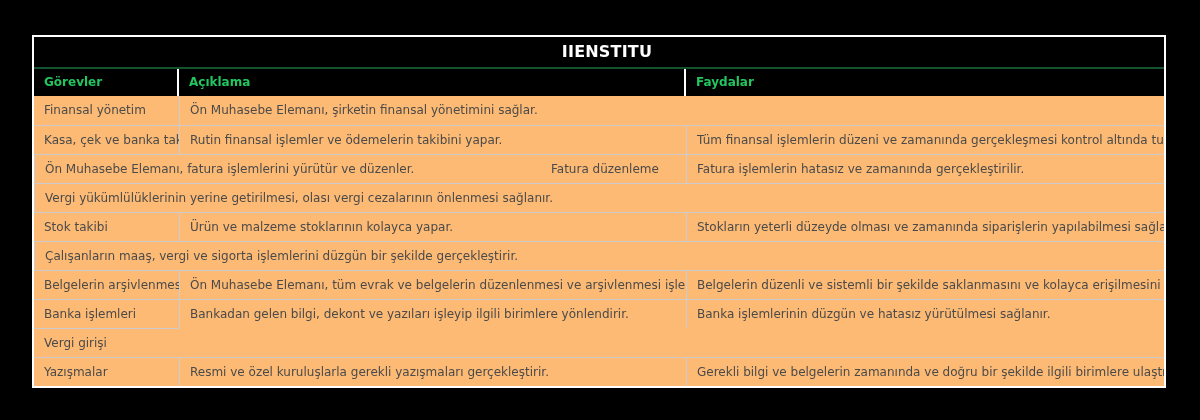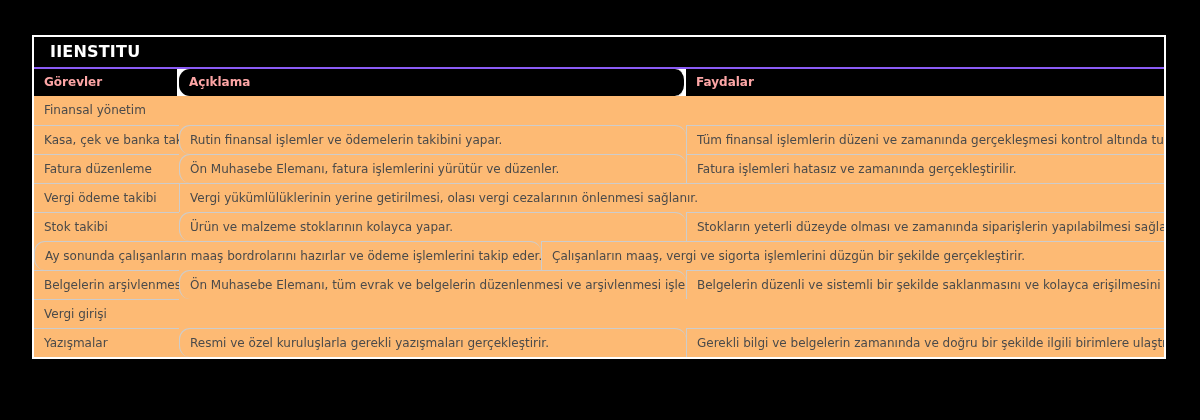--- a/index.html
+++ b/index.html
@@ -28,39 +28,40 @@
   }
   .title-bar {
     background: #000000;
     color: #ffffff;
     font-size: 16px;
     font-weight: bold;
     height: 30px;
     line-height: 30px;
     padding-left: 16px;
     letter-spacing: 0.2px;
-    border-bottom: 2px solid #8b5cf6;
+    border-bottom: 2px solid #14532d;
+    text-align: center;
   }
   .hdr-row {
     display: flex;
     background: #ffffff;
   }
   .hdr-cell {
     background: #000000;
-    color: #fca5a5;
+    color: #22c55e;
     font-size: 12px;
     font-weight: bold;
     height: 27px;
     line-height: 27px;
     padding-left: 10px;
     box-sizing: border-box;
   }
   .hdr-cell.c1, .hdr-cell.c2 { border-right: 2px solid #ffffff; }
   .c1 { width: 145px; flex: 0 0 145px; }
-  .c2 { width: 507px; flex: 0 0 507px; border-radius: 11px; }
+  .c2 { width: 507px; flex: 0 0 507px; }
   .c3 { flex: 1 1 auto; }
   .body-rows { background: #ffffff; }
   .row {
     display: flex;
     background: #fdba74;
     height: 29px;
   }
   .row + .row .cell { border-top: 1px solid #cccccc; }
   .cell {
     font-size: 12px;
@@ -80,56 +81,60 @@
   <div class="tbl">
     <div class="title-bar">IIENSTITU</div>
     <div class="hdr-row">
       <div class="hdr-cell c1">Görevler</div>
       <div class="hdr-cell c2">Açıklama</div>
       <div class="hdr-cell c3">Faydalar</div>
     </div>
     <div class="body-rows">
   <div class="row">
     <div class="cell c1">Finansal yönetim</div>
+    <div class="cell c2">Ön Muhasebe Elemanı, şirketin finansal yönetimini sağlar.</div>
   </div>
 
   <div class="row">
     <div class="cell c1">Kasa, çek ve banka takibi</div>
     <div class="cell c2">Rutin finansal işlemler ve ödemelerin takibini yapar.</div>
     <div class="cell c3">Tüm finansal işlemlerin düzeni ve zamanında gerçekleşmesi kontrol altında tutulur.</div>
   </div>
 
   <div class="row">
+    <div class="cell c2">Ön Muhasebe Elemanı, fatura işlemlerini yürütür ve düzenler.</div>
     <div class="cell c1">Fatura düzenleme</div>
-    <div class="cell c2">Ön Muhasebe Elemanı, fatura işlemlerini yürütür ve düzenler.</div>
-    <div class="cell c3">Fatura işlemleri hatasız ve zamanında gerçekleştirilir.</div>
+    <div class="cell c3">Fatura işlemlerin hatasız ve zamanında gerçekleştirilir.</div>
   </div>
 
   <div class="row">
-    <div class="cell c1">Vergi ödeme takibi</div>
     <div class="cell c3">Vergi yükümlülüklerinin yerine getirilmesi, olası vergi cezalarının önlenmesi sağlanır.</div>
   </div>
 
   <div class="row">
     <div class="cell c1">Stok takibi</div>
     <div class="cell c2">Ürün ve malzeme stoklarının kolayca yapar.</div>
     <div class="cell c3">Stokların yeterli düzeyde olması ve zamanında siparişlerin yapılabilmesi sağlanır.</div>
   </div>
 
   <div class="row">
-    <div class="cell c2">Ay sonunda çalışanların maaş bordrolarını hazırlar ve ödeme işlemlerini takip eder.</div>
     <div class="cell c3">Çalışanların maaş, vergi ve sigorta işlemlerini düzgün bir şekilde gerçekleştirir.</div>
   </div>
 
   <div class="row">
     <div class="cell c1">Belgelerin arşivlenmesi</div>
     <div class="cell c2">Ön Muhasebe Elemanı, tüm evrak ve belgelerin düzenlenmesi ve arşivlenmesi işlemlerini yürütür.</div>
     <div class="cell c3">Belgelerin düzenli ve sistemli bir şekilde saklanmasını ve kolayca erişilmesini sağlar.</div>
   </div>
 
+  <div class="row">
+    <div class="cell c1">Banka işlemleri</div>
+    <div class="cell c2">Bankadan gelen bilgi, dekont ve yazıları işleyip ilgili birimlere yönlendirir.</div>
+    <div class="cell c3">Banka işlemlerinin düzgün ve hatasız yürütülmesi sağlanır.</div>
+  </div>
 
   <div class="row">
     <div class="cell c1">Vergi girişi</div>
   </div>
 
   <div class="row">
     <div class="cell c1">Yazışmalar</div>
     <div class="cell c2">Resmi ve özel kuruluşlarla gerekli yazışmaları gerçekleştirir.</div>
     <div class="cell c3">Gerekli bilgi ve belgelerin zamanında ve doğru bir şekilde ilgili birimlere ulaştırılması sağlanır.</div>
   </div>

